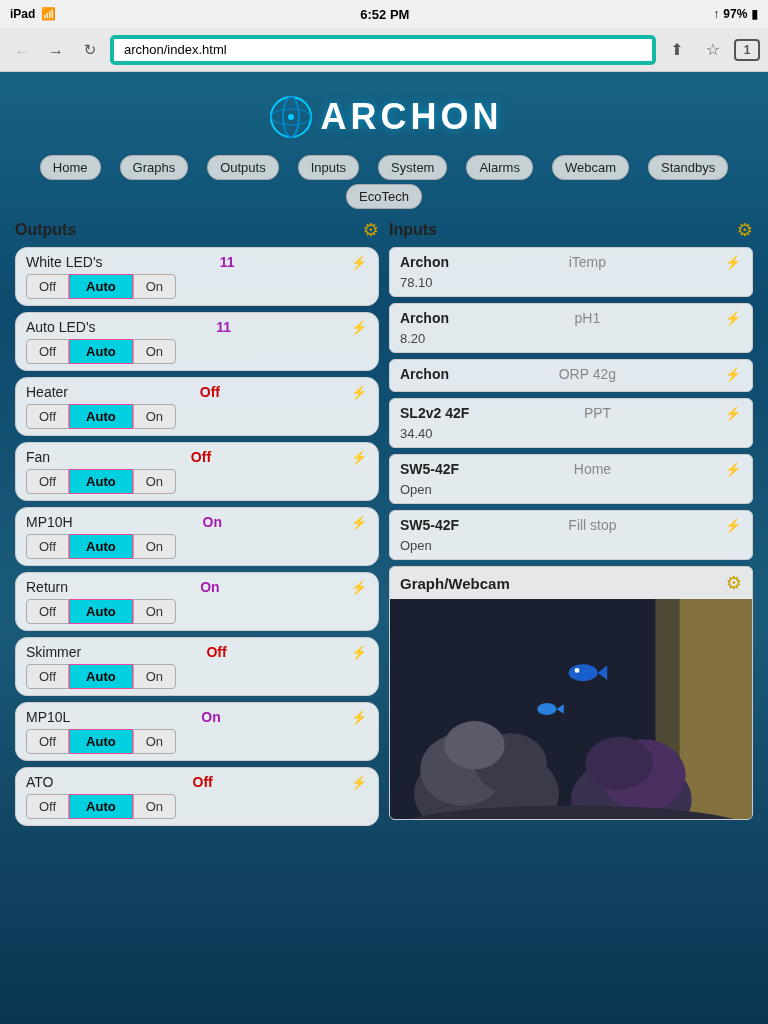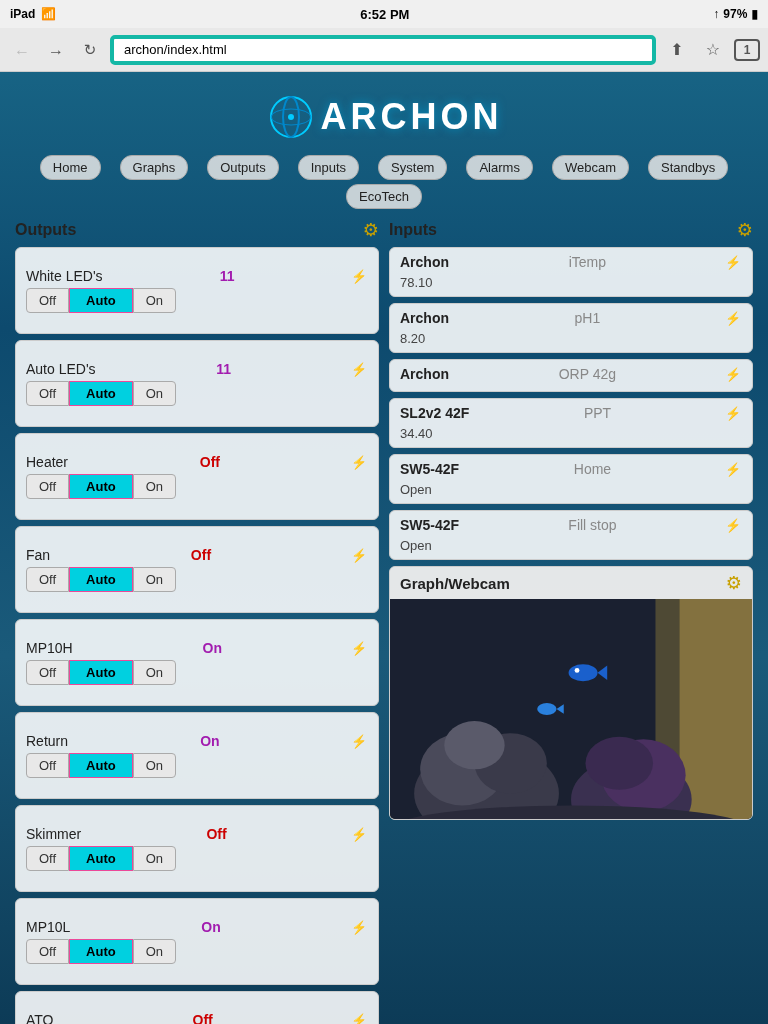--- a/index.html
+++ b/index.html
@@ -146,23 +146,23 @@
     .gear-icon {
       font-size: 18px;
       color: #c8a000;
       cursor: pointer;
     }
 
     
     .output-card {
       background: rgba(255,255,255,0.88);
       border: 1px solid #ccc;
-      border-radius: 6px;
+      border-radius: 12px;
       margin-bottom: 6px;
-      padding: 20px 10px;
+      padding: 6px 10px;
     }
     .output-row1 {
       display: flex;
       align-items: center;
       justify-content: space-between;
       margin-bottom: 4px;
     }
     .output-name {
       font-size: 14px;
       color: #222;

